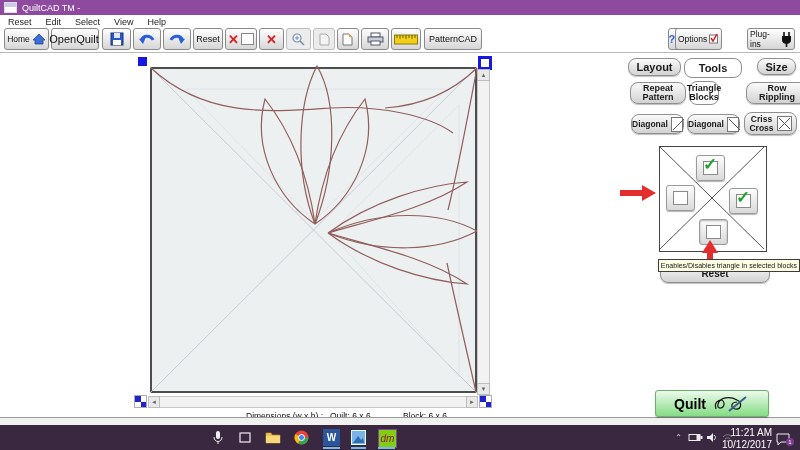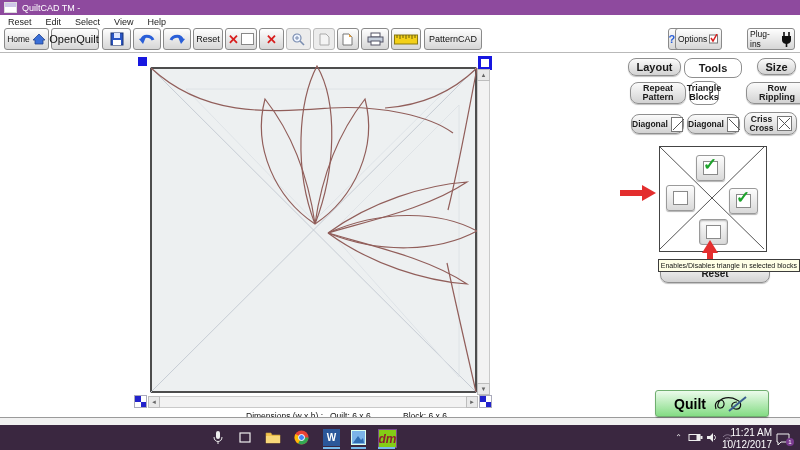--- a/index.html
+++ b/index.html
@@ -357,21 +357,21 @@
     <circle cx="7.5" cy="7.5" r="7" fill="#e84335"></circle>
     <path d="M7.5,7.5 L14.5,7.5 A7,7 0 0 1 4,13.5 Z" fill="#34a853"></path>
     <path d="M7.5,7.5 L4,13.5 A7,7 0 0 1 1.5,4 Z" fill="#fbbc05"></path>
     <circle cx="7.5" cy="7.5" r="3" fill="#4285f4" stroke="#fff" stroke-width="1"></circle>
   </svg>
   <div class="tbicon" style="left:323px;background:#2b579a;color:#fff;font-weight:bold;font-size:10px;">W</div>
   <svg class="abs" style="left:351px;top:430px;" width="15" height="15">
     <rect x="0.5" y="0.5" width="14" height="14" fill="#7bb3e8" stroke="#dfe"></rect>
       <polygon points="2,13 7,6 10,10 12,8 13,13" fill="#2f6db3"></polygon>
   </svg>
-  <div class="tbicon" style="left:378px;background:#84cc16;border:1px solid #7a4b8f;color:#8c1f2f;font-weight:bold;font-size:12px;font-style:italic;">
+  <div class="tbicon" style="left:378px;background:#84cc16;border:1px solid #7a4b8f;color:#8c1f2f;font-weight:normal;font-size:10px;font-style:italic;">
     <span>dm</span>
   </div>
   <div class="runline" style="left:323px;width:17px;"></div>
   <div class="runline" style="left:351px;width:15px;"></div>
   <div class="runline" style="left:378px;width:17px;"></div>
 
   <div class="tray" style="right:118px;top:433px;font-size:8px;color:#eee;">⌃</div>
   <svg class="abs" style="left:688px;top:433px;" width="15" height="9">
     <rect x="0.5" y="1" width="12" height="7" fill="#eee"></rect>
       <rect x="12.5" y="3" width="2" height="3" fill="#eee"></rect>

